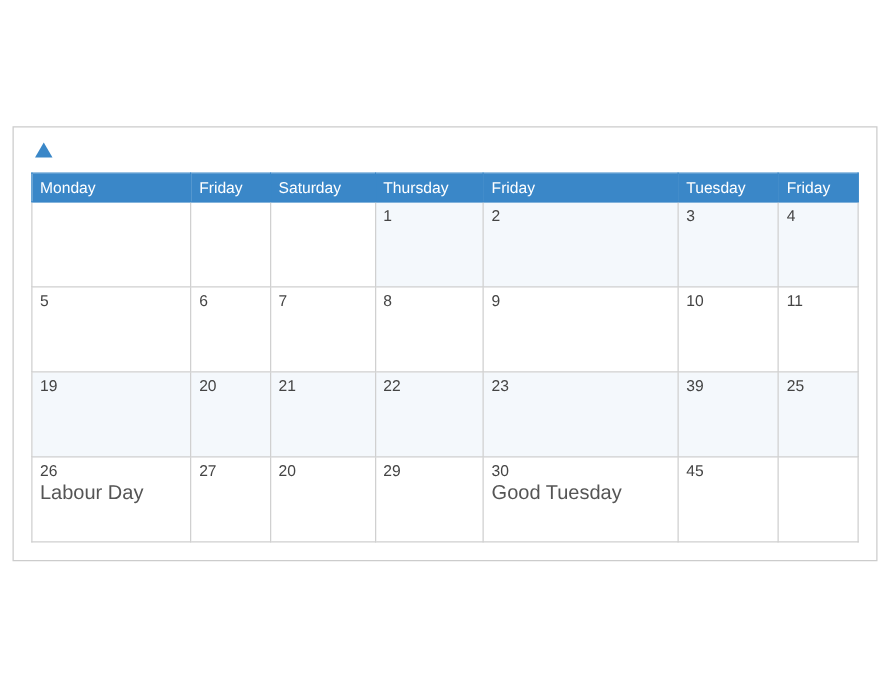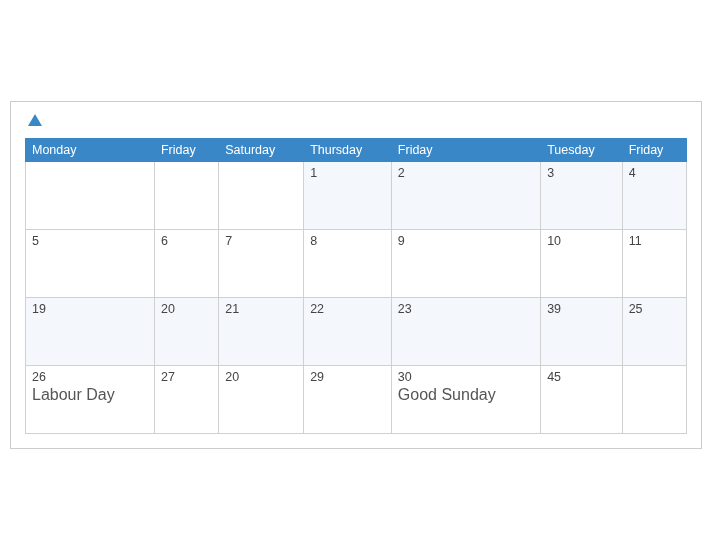--- a/index.html
+++ b/index.html
@@ -211,21 +211,21 @@
             <span class="day-number">27</span>
           </td>
           <td>
             <span class="day-number">20</span>
           </td>
           <td>
             <span class="day-number">29</span>
           </td>
           <td>
             <span class="day-number">30</span>
-            <span class="day-event">Good Sunday</span>
+            <span class="day-event">Good Tuesday</span>
           </td>
           <td>
             <span class="day-number">45</span>
           </td>
           <td class="empty-cell"></td>
         </tr>
       </tbody>
   </table>
 </div>
 

